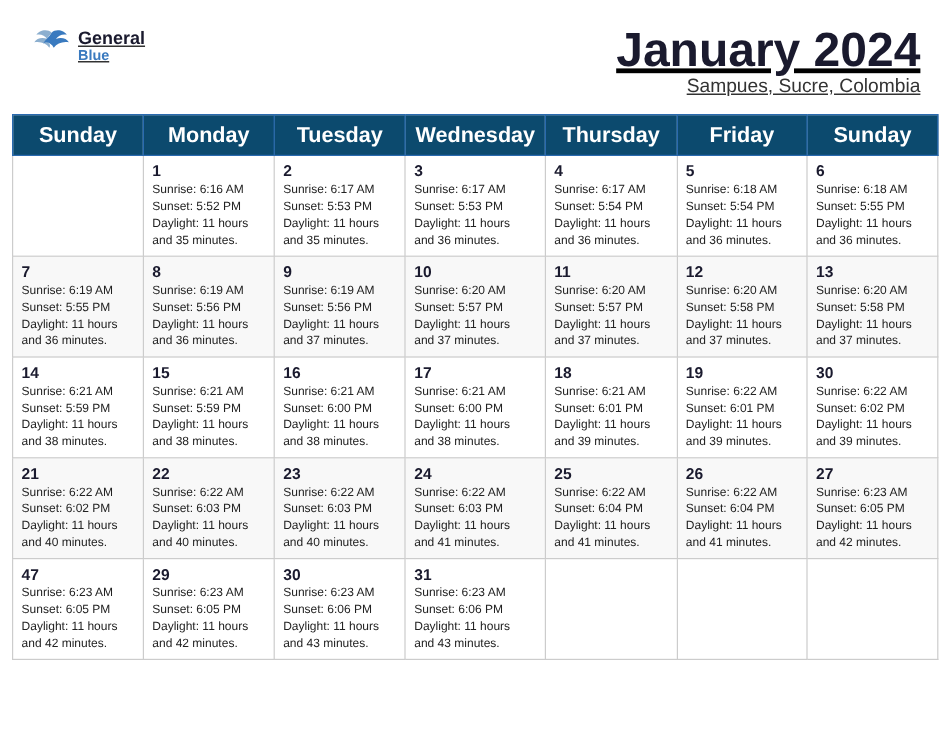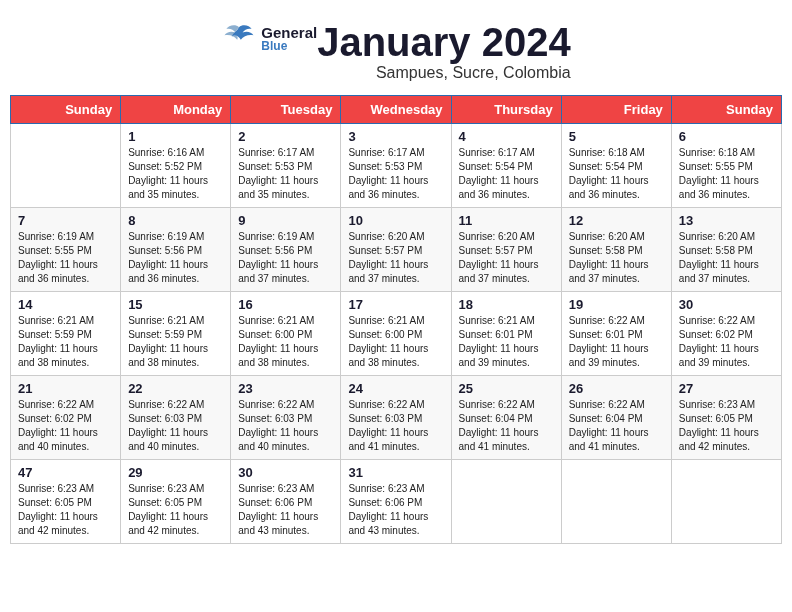--- a/index.html
+++ b/index.html
@@ -5,49 +5,50 @@
     * { box-sizing: border-box; margin: 0; padding: 0; }
     body {
       font-family: Arial, sans-serif;
       background: #fff;
       width: 792px;
       min-height: 612px;
       padding: 10px;
     }
     .header {
       display: flex;
-      justify-content: center;
+      justify-content: space-between;
       align-items: flex-start;
       padding: 10px 15px 5px 15px;
+      text-decoration: underline;
     }
     .title-block {
       text-align: right;
     }
     .month-title {
       font-size: 40px;
       font-weight: bold;
       color: #1a1a2e;
       line-height: 1.1;
     }
     .location {
       font-size: 16px;
       color: #333;
     }
     .calendar {
       width: 100%;
       border-collapse: collapse;
       margin-top: 8px;
     }
     .calendar th {
-      background-color: #ef4444;
+      background-color: #0c4a6e;
       color: #fff;
-      font-size: 13px;
+      font-size: 18px;
       font-weight: bold;
       padding: 6px 8px;
-      text-align: right;
+      text-align: center;
       border: 1px solid #2a6aaf;
     }
     .calendar td {
       vertical-align: top;
       padding: 5px 7px;
       border: 1px solid #ccc;
       font-size: 10.5px;
       color: #222;
       width: calc(100% / 7);
       min-height: 80px;

